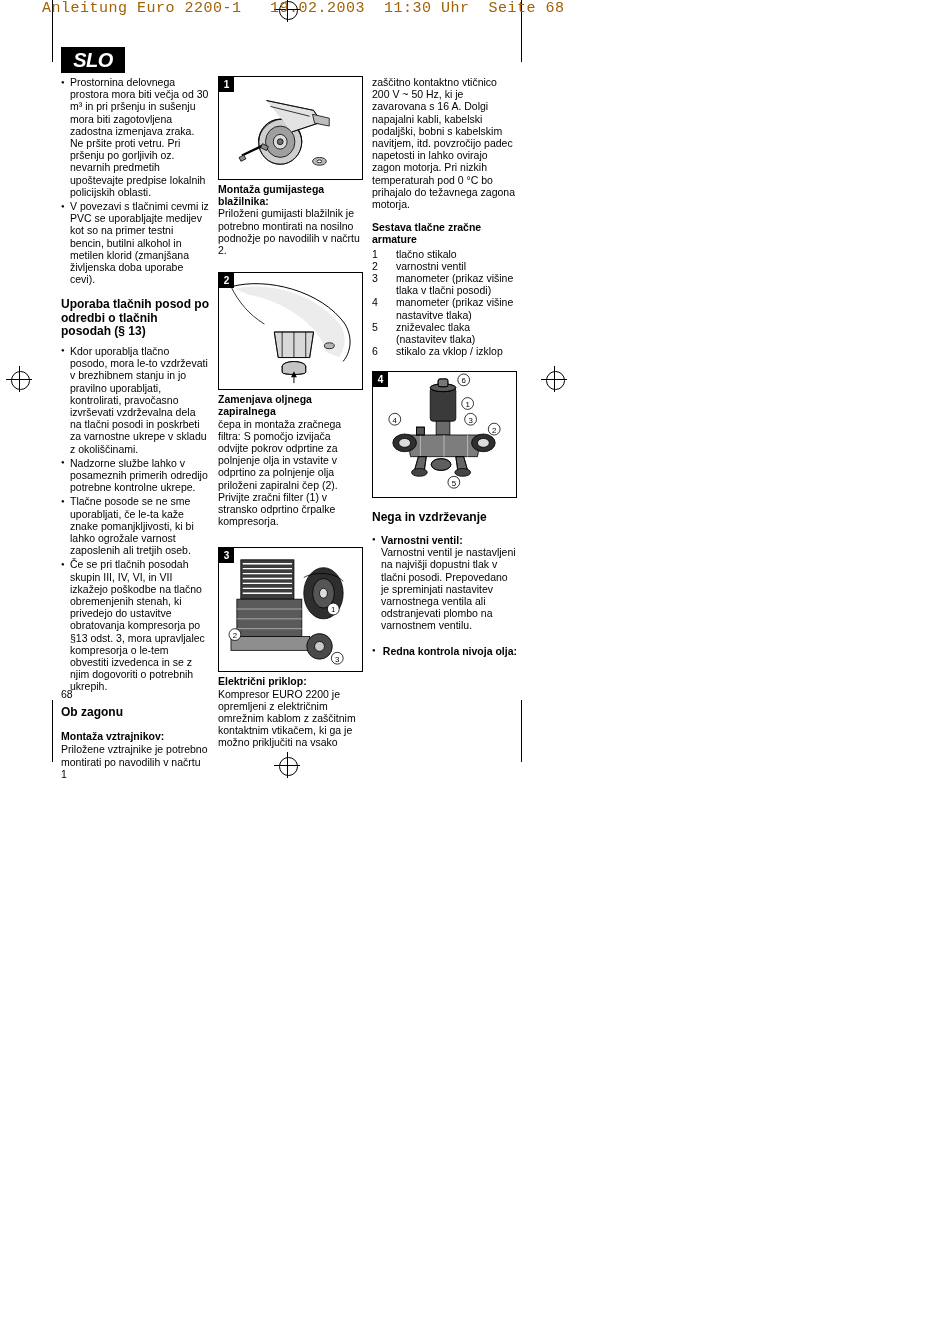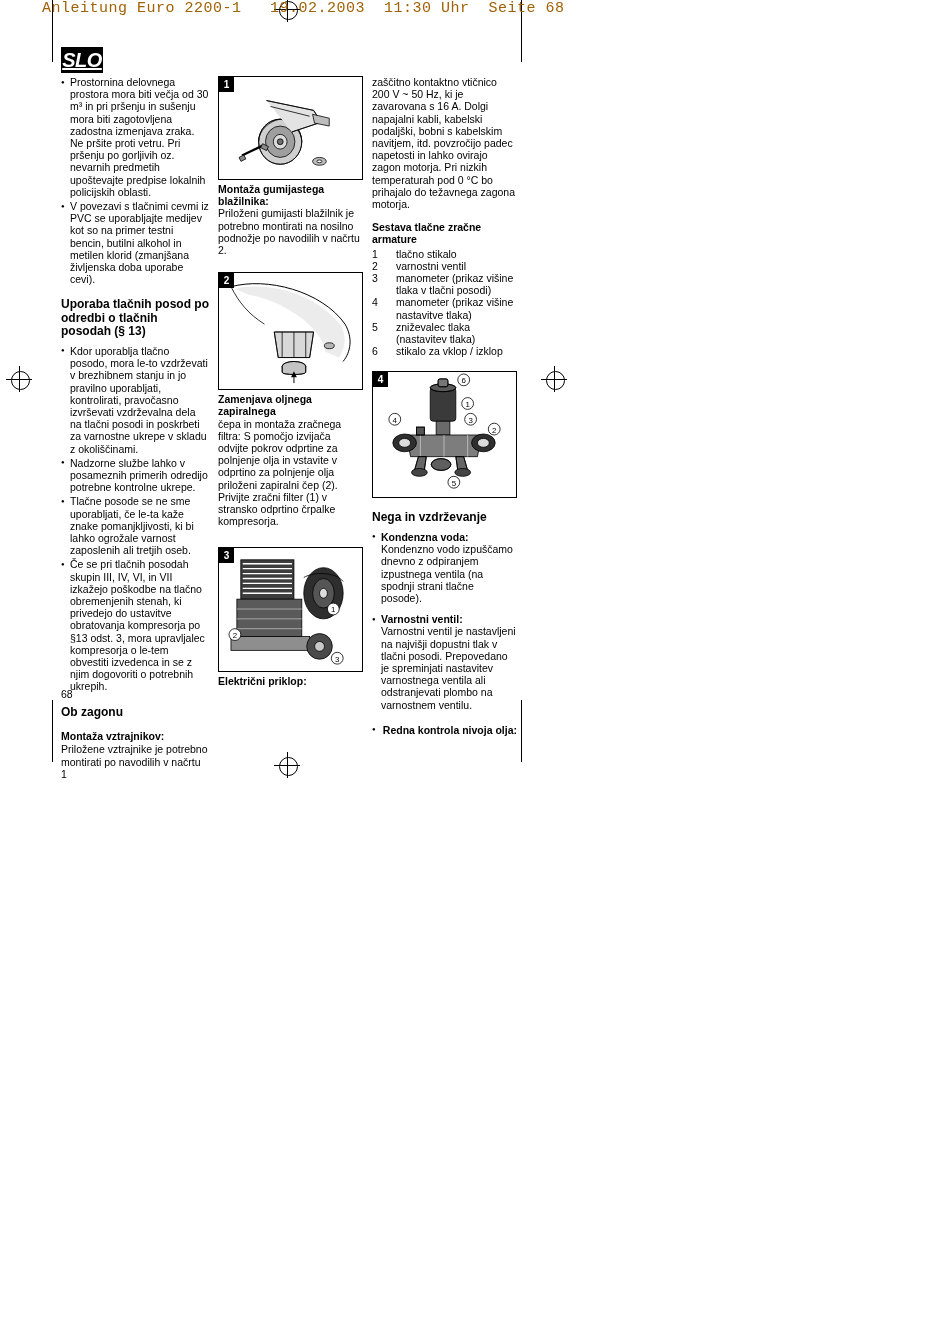--- a/index.html
+++ b/index.html
@@ -58,32 +58,31 @@
     position: absolute;
     width: 1px;
     background: #000;
   }
 
   
   .slo-badge {
     position: absolute;
     left: 61px;
     top: 47px;
-    width: 42px;
+    width: 64px;
     height: 26px;
     background: #000;
     color: #fff;
     font-size: 20px;
     font-weight: bold;
     font-style: italic;
     letter-spacing: -0.5px;
     text-align: center;
     line-height: 26px;
     font-family: "Liberation Sans", sans-serif;
-    text-decoration: underline;
   }
 
   
   .col {
     position: absolute;
     font-size: 10.5px;
     line-height: 12.2px;
   }
   .col1 { left: 61px;  top: 76px;  width: 148px; }
   .col2 { left: 218px; top: 76px;  width: 145px; }
@@ -333,20 +332,21 @@
         <circle cx="116" cy="62" r="6" fill="#fff"></circle>
         <text x="116" y="65.5" font-size="8" text-anchor="middle" fill="#000" stroke="none" font-family="Liberation Sans, sans-serif">1</text>
         <circle cx="16" cy="88" r="6" fill="#fff"></circle>
         <text x="16" y="91.5" font-size="8" text-anchor="middle" fill="#000" stroke="none" font-family="Liberation Sans, sans-serif">2</text>
         <circle cx="120" cy="112" r="6" fill="#fff"></circle>
         <text x="120" y="115.5" font-size="8" text-anchor="middle" fill="#000" stroke="none" font-family="Liberation Sans, sans-serif">3</text>
       </g>
     </svg>
   </div>
   <p class="figcap">Električni priklop:</p>
+  <p class="body">Kompresor EURO 2200 je opremljeni z električnim omrežnim kablom z zaščitnim kontaktnim vtikačem, ki ga je možno priključiti na vsako</p>
 </div>
 
 <div class="col col3">
 
   <p class="body">zaščitno kontaktno vtičnico 200 V ~ 50 Hz, ki je zavarovana s 16 A. Dolgi napajalni kabli, kabelski podaljški, bobni s kabelskim navitjem, itd. povzročijo padec napetosti in lahko ovirajo zagon motorja. Pri nizkih temperaturah pod 0 °C bo prihajalo do težavnega zagona motorja.</p>
 
   <h3 class="sub">Sestava tlačne zračne armature</h3>
   <ul class="numlist">
     <li>
         <span class="n">1</span>
@@ -427,24 +427,20 @@
         <text x="82" y="115.5" font-size="8" text-anchor="middle" fill="#000" stroke="none" font-family="Liberation Sans, sans-serif">5</text>
         <circle cx="92" cy="8" r="6" fill="#fff"></circle>
         <text x="92" y="11.5" font-size="8" text-anchor="middle" fill="#000" stroke="none" font-family="Liberation Sans, sans-serif">6</text>
       </g>
     </svg>
   </div>
 
   <h2 class="sec">Nega in vzdrževanje</h2>
 
   <ul class="bullets">
-    <li>
-      <span style="font-weight:bold;">Kondenzna voda:</span><br>
-      <span>Kondenzno vodo izpuščamo dnevno z odpiranjem izpustnega ventila (na spodnji strani tlačne posode).</span>
-    </li>
     <li style="margin-top:9px;">
       <span style="font-weight:bold;">Varnostni ventil:</span><br>
       <span>Varnostni ventil je nastavljeni na najvišji dopustni tlak v tlačni posodi. Prepovedano je spreminjati nastavitev varnostnega ventila ali odstranjevati plombo na varnostnem ventilu.</span>
     </li>
     <li style="margin-top:13px;text-align:right;">
       <span style="font-weight:bold;">Redna kontrola nivoja olja:</span>
     </li>
   </ul>
 </div>
 

